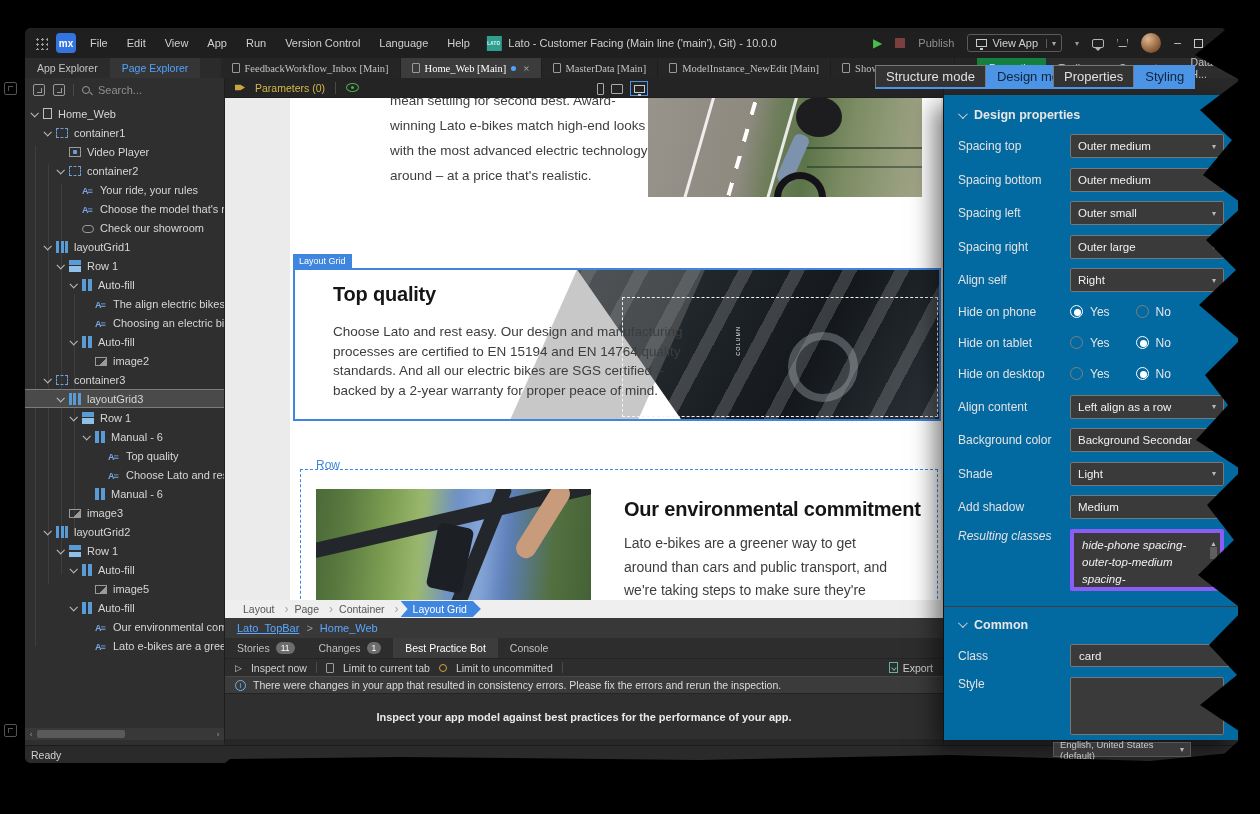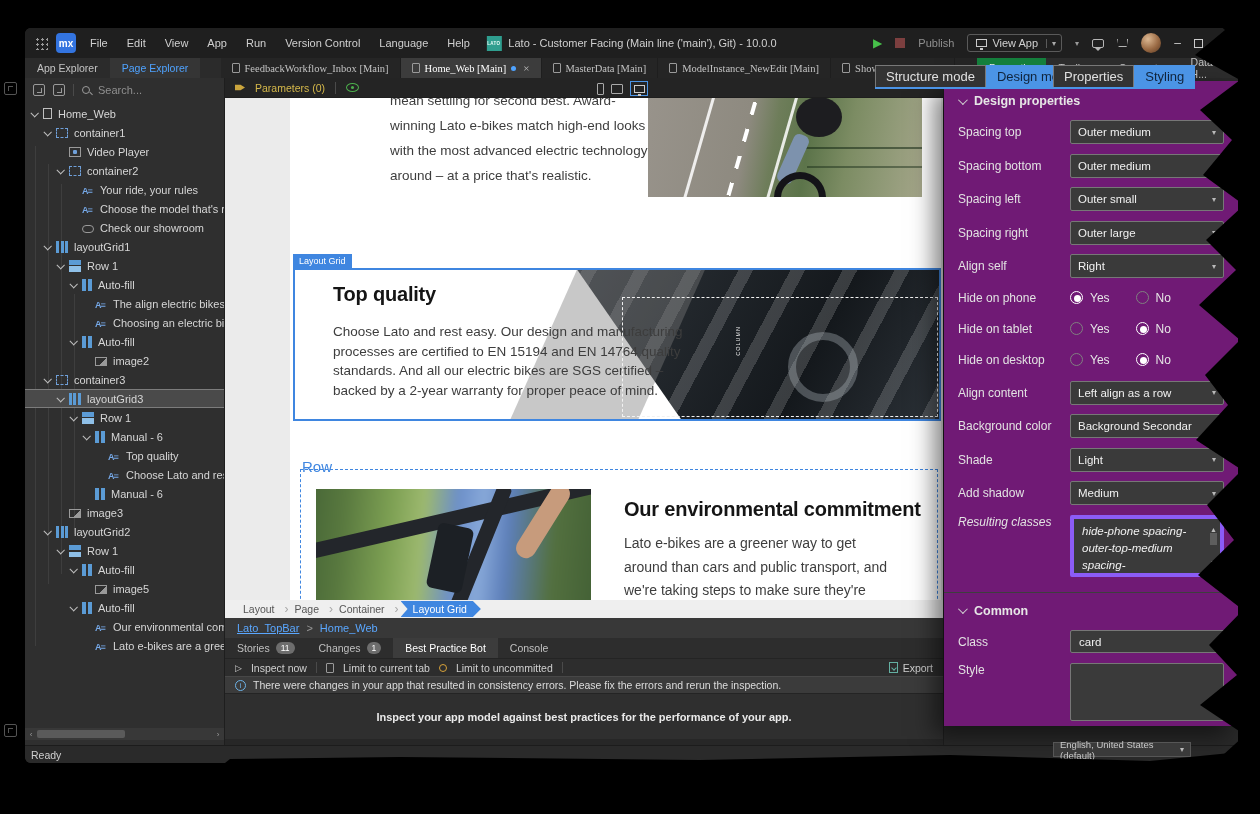--- a/index.html
+++ b/index.html
@@ -148,21 +148,21 @@
       repeating-linear-gradient(118deg, rgba(255,255,255,.16) 0 13px, rgba(255,255,255,0) 13px 46px),
       linear-gradient(118deg,#3a4047 0%,#23282d 40%,#14181c 70%,#2c3238 100%); }
   #tq-photo::after { content:""; position:absolute; right:18%; top:42%; width:54px; height:54px; border-radius:50%;
     border:8px solid rgba(180,188,196,.35); }
   #tq-gray-band { position:absolute; left:248px; top:-4px; width:128px; height:160px;
     background:rgba(125,125,125,.42); transform:skewX(-24deg); }
   #tq-dashed { position:absolute; left:327px; top:27px; width:316px; height:120px; border:1.5px dashed #f2f2f2; }
   #tq-column-label { position:absolute; left:112px; top:28px; color:#e8e8e8; font-size:5.5px; letter-spacing:1px;
     writing-mode:vertical-rl; transform:rotate(180deg); }
 
-  #row-badge { position:absolute; left:77px; top:360px; color:#3f86e0; font-size:15px; }
+  #row-badge { position:absolute; left:91px; top:360px; color:#3f86e0; font-size:12px; }
   #row-box { position:absolute; left:75px; top:371px; width:638px; height:140px; border:1px dashed #3f86e0; }
   #env-photo { position:absolute; left:15px; top:19px; width:275px; height:130px; overflow:hidden; }
   #env-photo-bg { position:absolute; left:-8%; top:-8%; width:116%; height:116%; filter:blur(4px);
     background:linear-gradient(95deg,#3f5e33 0%,#59793f 16%,#7da053 30%,#9db96f 40%,#6c8fc9 50%,#88a9d9 58%,#5d7fba 66%,#53703f 80%,#3c5a31 100%); }
   .bike-tube { position:absolute; left:-6%; top:16%; width:115%; height:15px; background:#23262b; transform:rotate(-13deg); border-radius:4px; }
   .bike-seattube { position:absolute; left:56%; top:-6%; width:15px; height:115%; background:#23262b; transform:rotate(22deg); border-radius:4px; }
   .bike-battery { position:absolute; left:42%; top:28%; width:36px; height:66px; background:#1c2025; border-radius:6px; transform:rotate(12deg); }
   .bike-arm { position:absolute; right:14%; top:-8%; width:20px; height:84px; background:#c79b7c; border-radius:10px; transform:rotate(32deg); }
   #env-heading { position:absolute; left:323px; top:28px; font-size:20px; font-weight:bold; color:#151515; letter-spacing:-.2px; }
   #env-para { position:absolute; left:323px; top:62px; width:270px; font-size:14px; line-height:23.5px; color:#3d3d3d; }
@@ -203,21 +203,21 @@
     font-size:11px; font-weight:bold; color:#eaeaea; border-bottom:6px solid #272727; }
 
   
   #right-strip { position:absolute; left:918px; top:50px; width:295px; height:667px; background:#292929; border-left:1px solid #1e1e1e; }
   .toggle-group { position:absolute; top:37px; display:flex; height:24px; font-size:13px; z-index:6; border-bottom:2px solid #4b94e6; }
   #mode-toggle { left:850px; }
   #panel-toggle { left:1028px; }
   .tg-btn { display:flex; align-items:center; padding:0 10px; color:#e0e0e0; border:1px solid #787878; border-bottom:none; background:#333; }
   .tg-btn[data-on="true"] { background:#4b94e6; color:#10243c; border-color:#4b94e6; }
 
-  #design-panel { position:absolute; left:919px; top:53px; width:294px; height:645px; background:#701a75;
+  #design-panel { position:absolute; left:919px; top:67px; width:294px; height:645px; background:#0369a1;
     box-shadow:-10px 10px 22px rgba(0,0,0,.5); z-index:5; padding:8px 14px 0; color:#e6e6e6; }
   .dp-header { display:flex; align-items:center; gap:9px; font-size:12.5px; font-weight:bold; height:24px; margin-bottom:7px; }
   .dp-chev { width:7px; height:7px; border-right:1.4px solid #cfcfcf; border-bottom:1.4px solid #cfcfcf; transform:rotate(45deg) translateY(-2px); }
   .dp-row { display:flex; align-items:center; height:24px; margin-bottom:9.5px; }
   .dp-label { width:112px; flex:0 0 112px; font-size:12px; color:#e2e2e2; }
   .dd { flex:1; height:24px; background:#3a3a3a; border:1px solid #777; border-radius:2px;
     display:flex; align-items:center; justify-content:space-between; padding:0 7px; font-size:11.5px; color:#f0f0f0; }
   .dd-caret { color:#b9b9b9; font-size:8px; }
   .radio-row { height:20px; margin-bottom:11px; }
   .radio-group { display:flex; gap:26px; }

